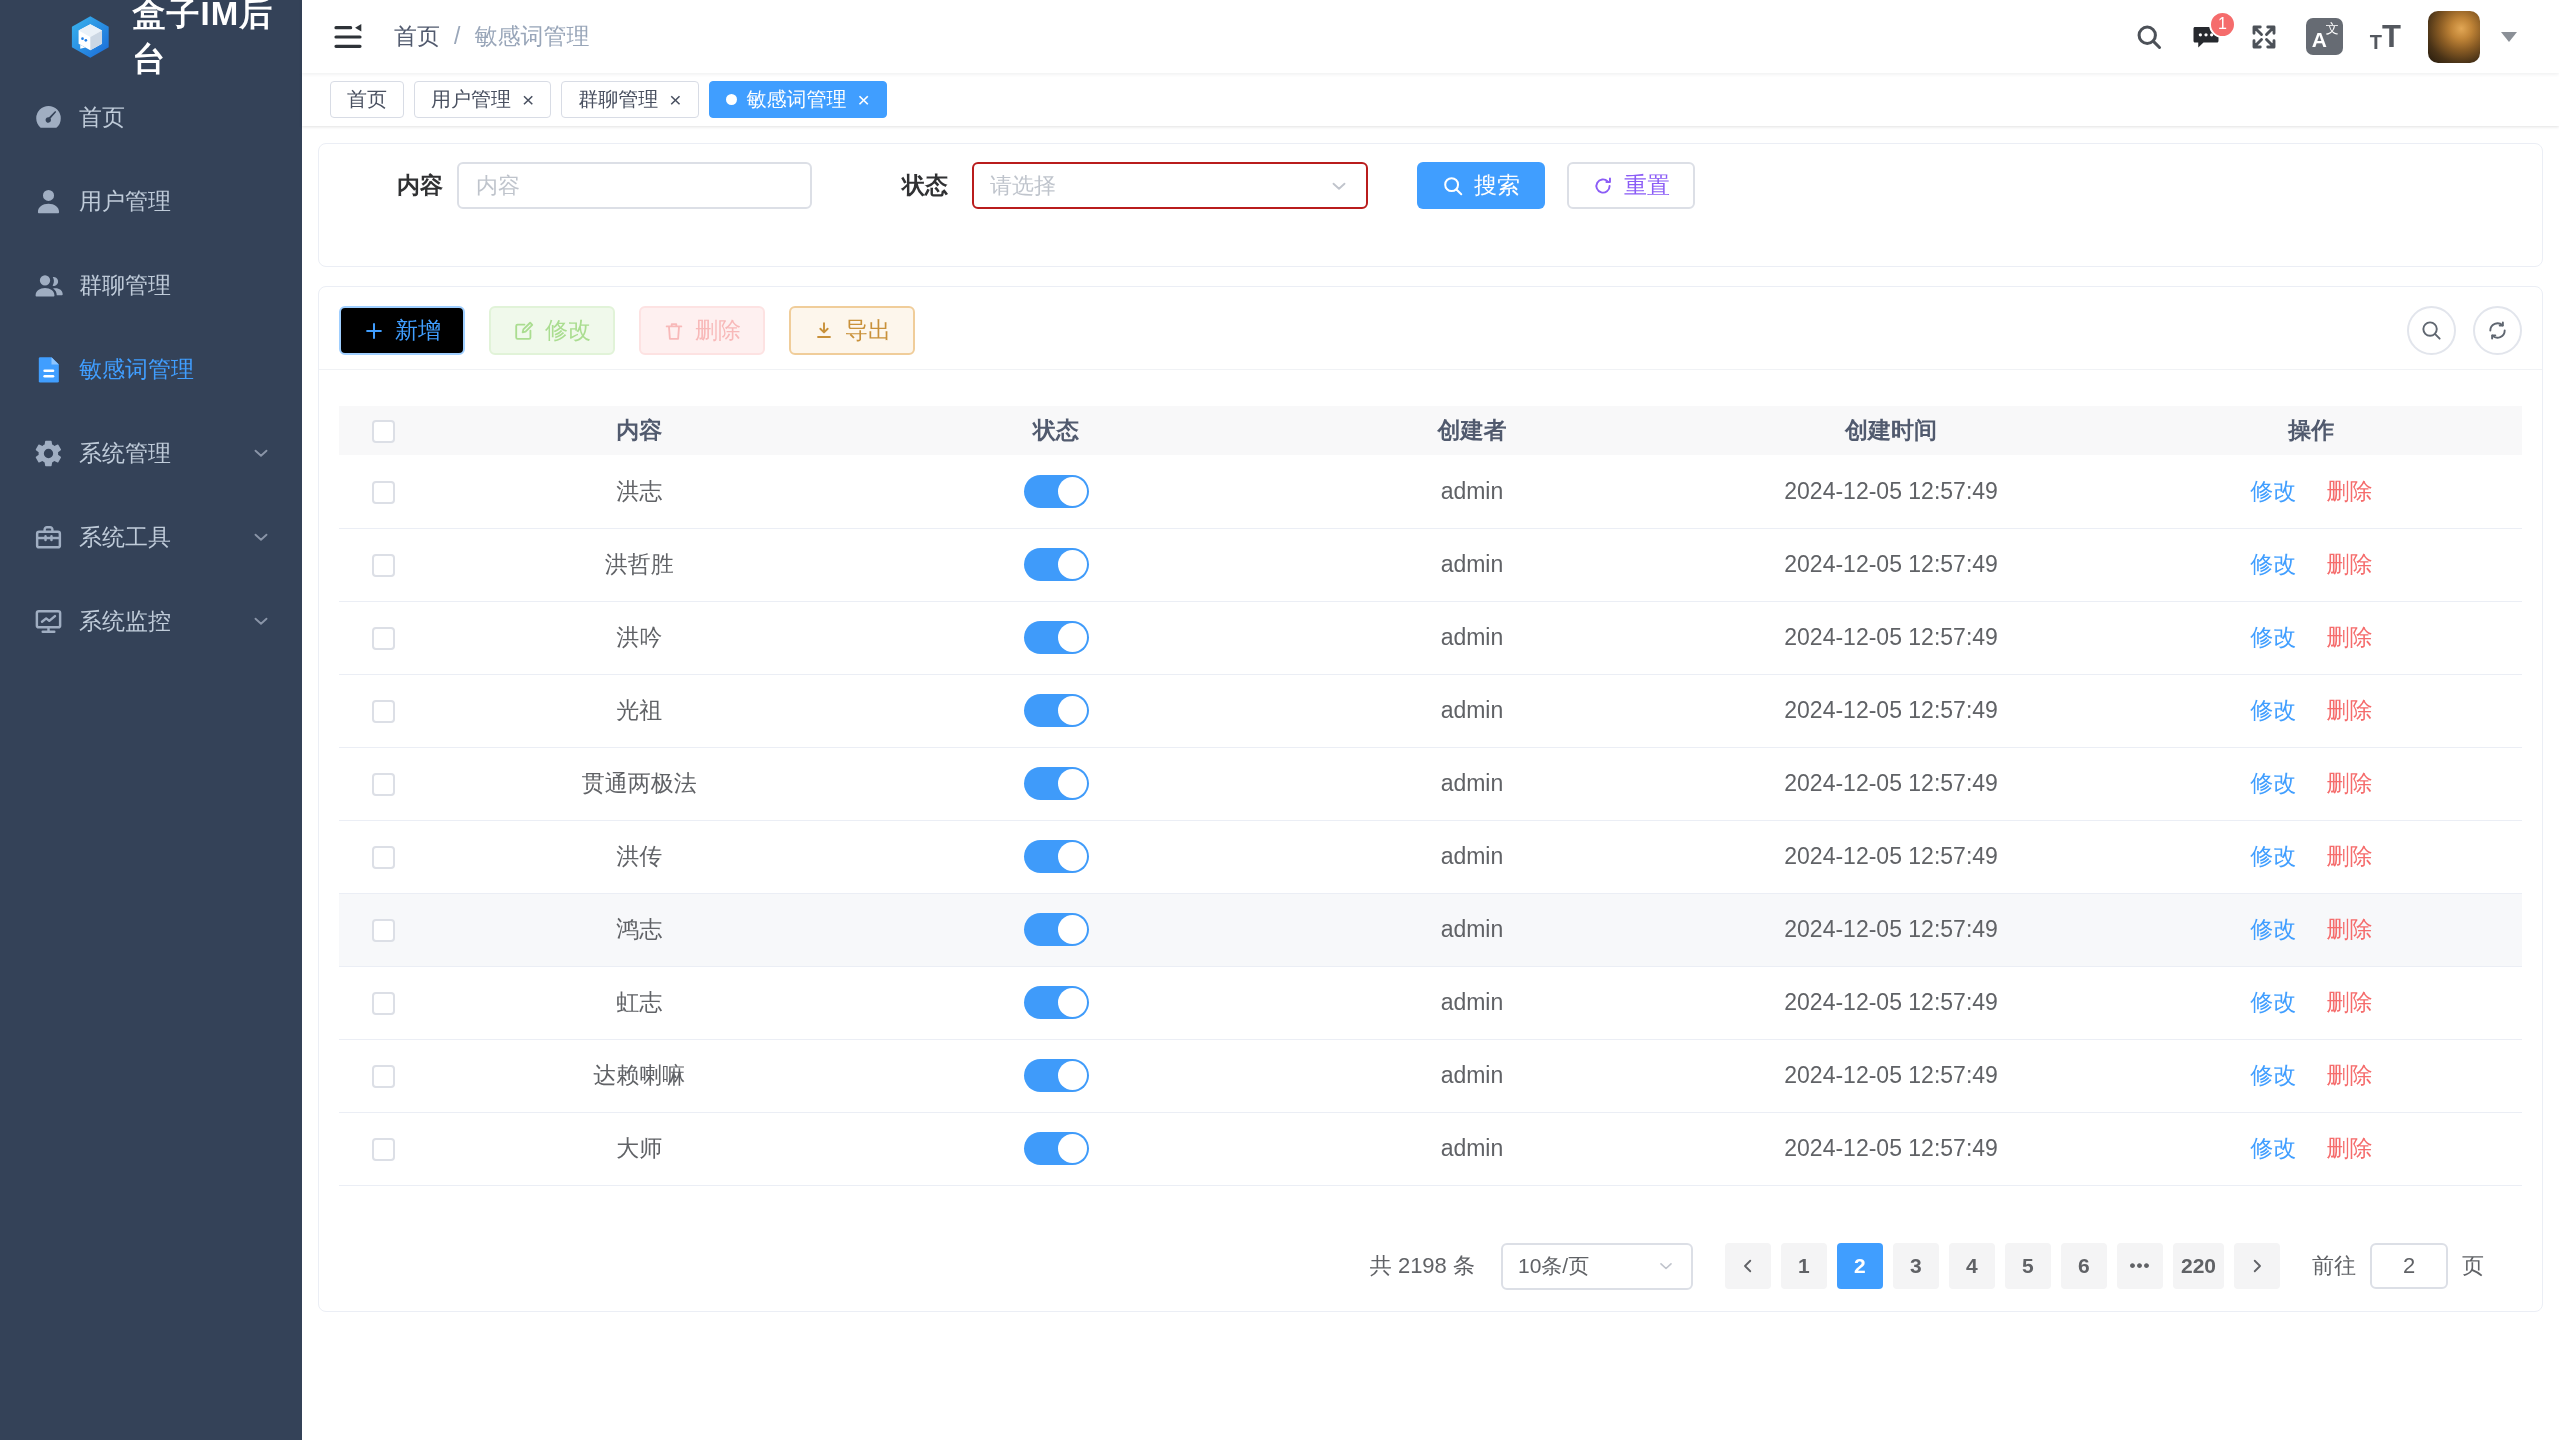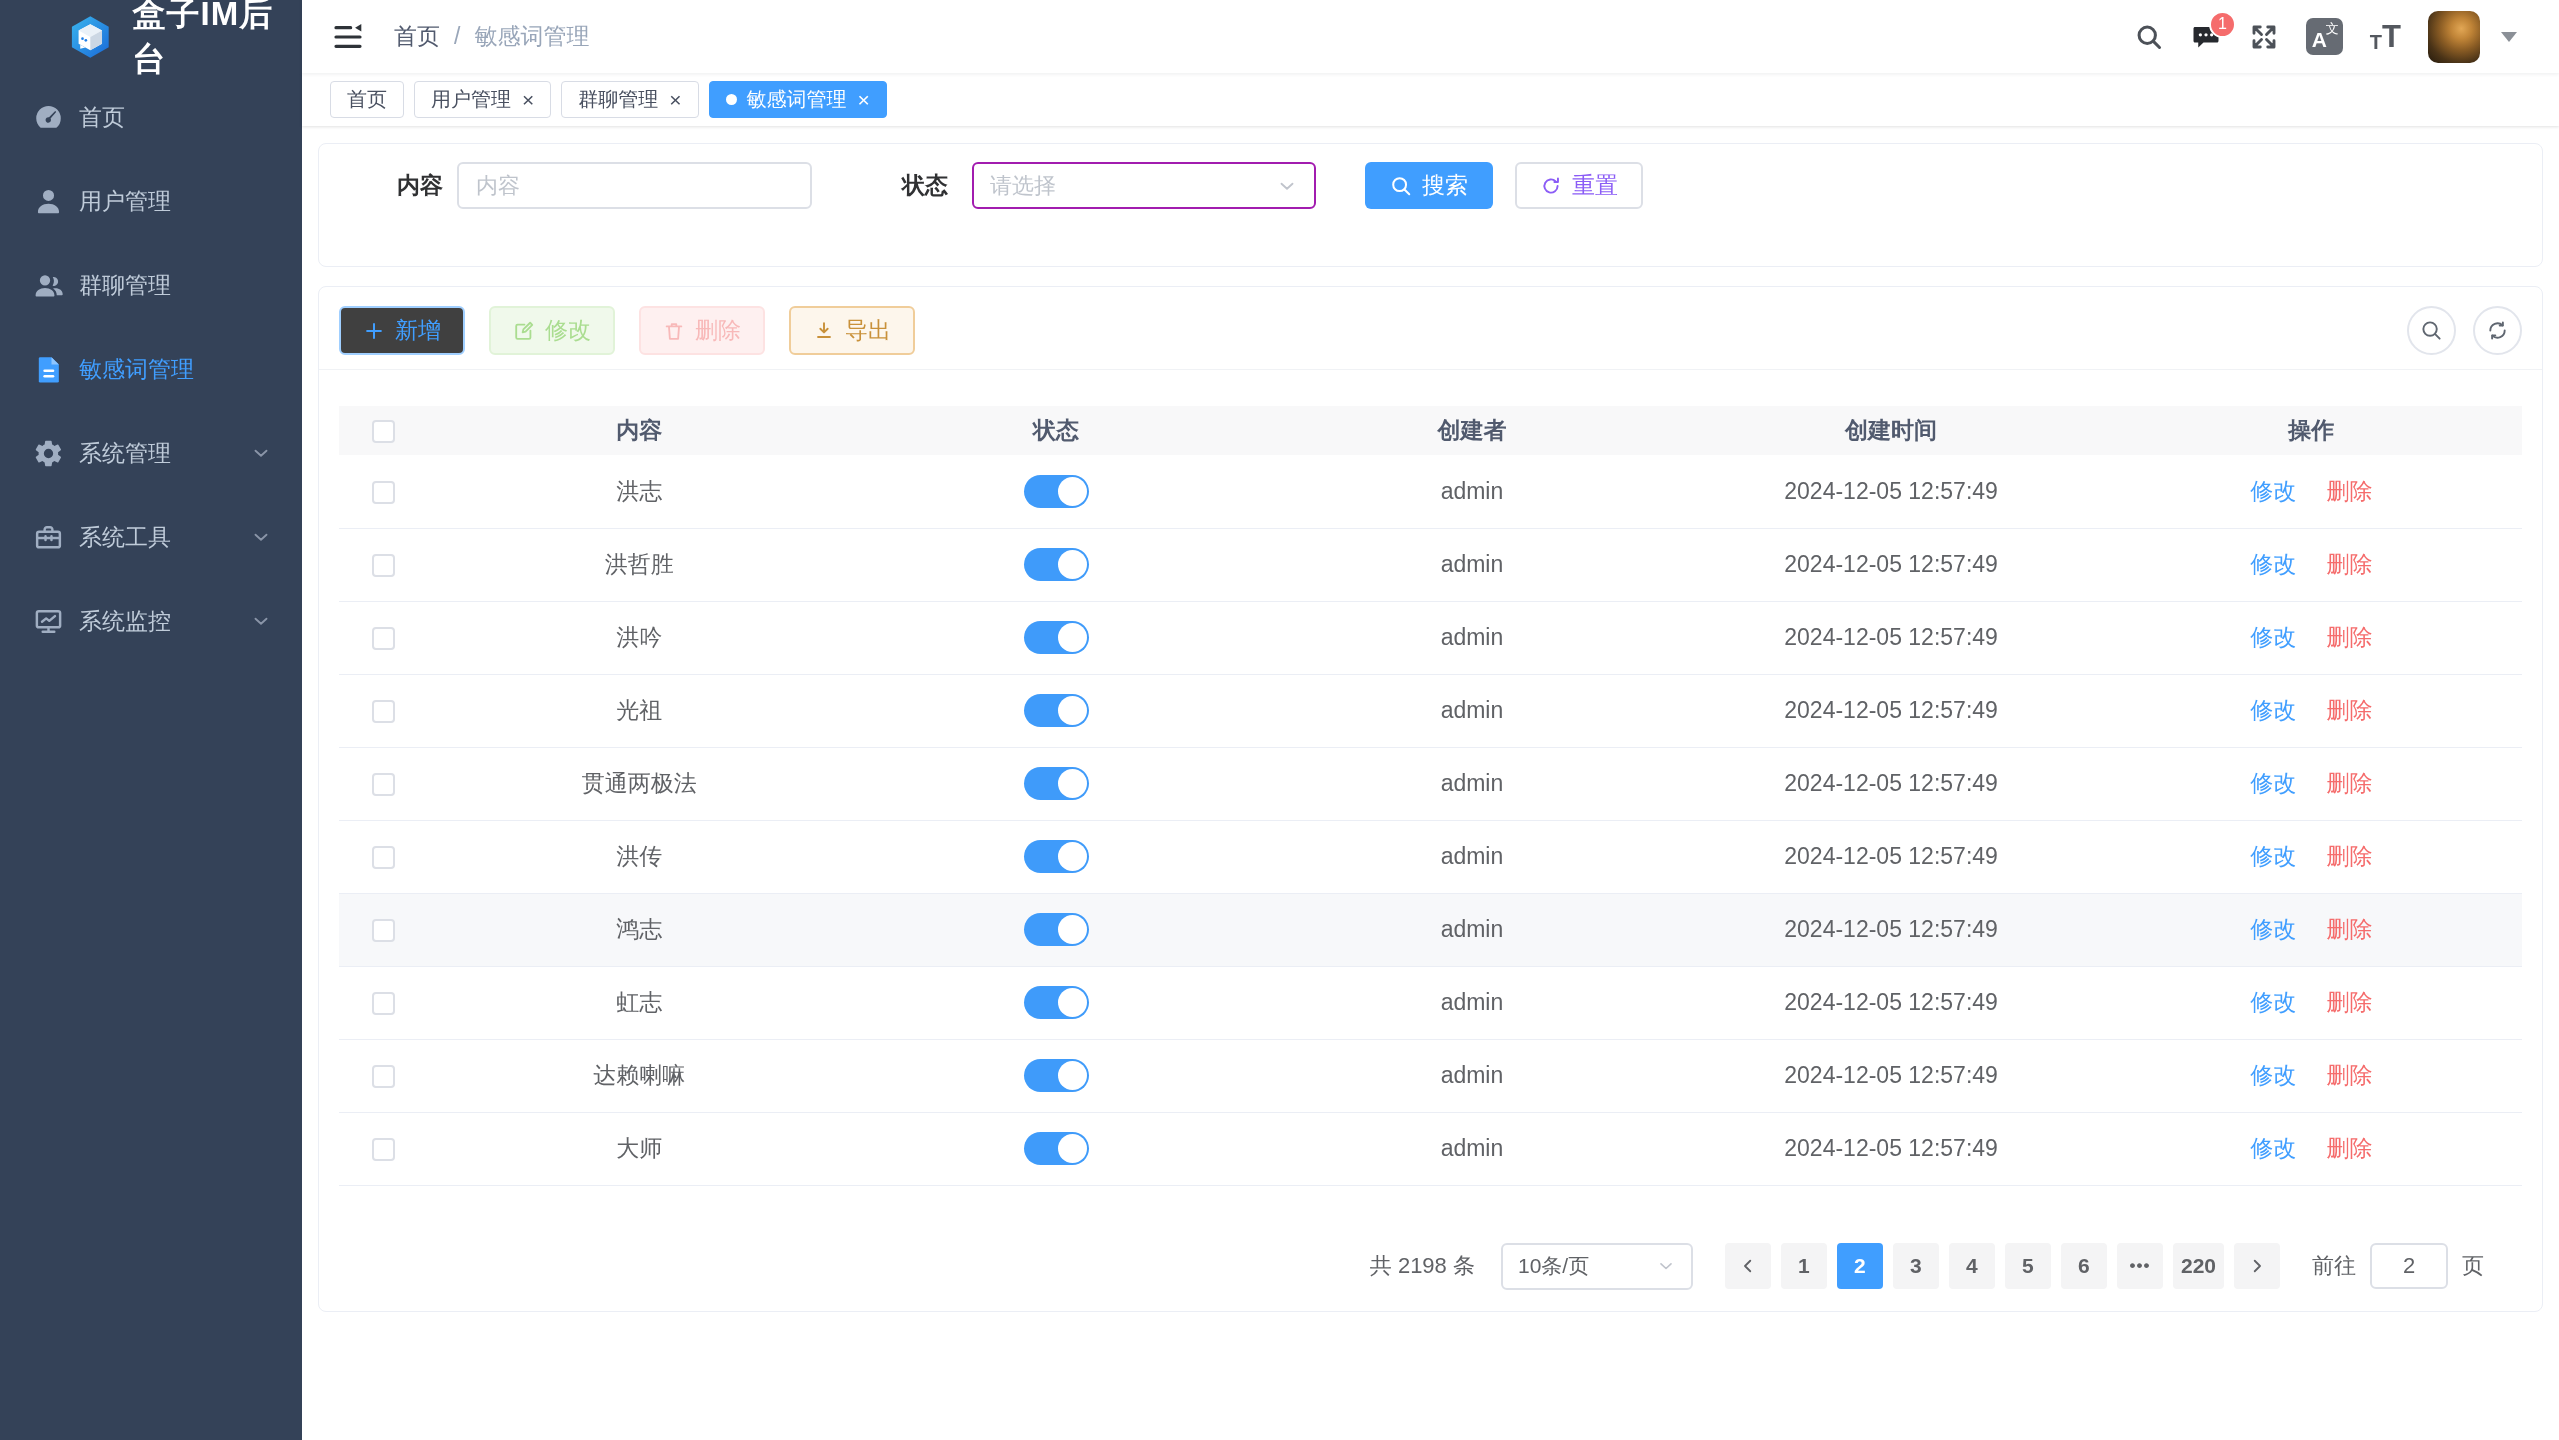--- a/index.html
+++ b/index.html
@@ -52,31 +52,31 @@
   .content { flex:1; padding:17px 16px; display:flex; flex-direction:column; gap:19px; overflow:hidden; }
   .card { background:#fff; border:1px solid #ebeef5; border-radius:8px; }
 
   
   .filter-card { padding:18px 20px 57px 78px; }
   .filter-form { display:flex; align-items:center; }
   .f-label { font-size:23px; font-weight:700; color:#303133; }
   .text-input { width:355px; height:47px; border:2px solid #dcdfe6; border-radius:6px; margin-left:14px; padding:0 17px; font-size:22px; color:#606266; font-family:inherit; outline:none; }
   .text-input::placeholder { color:#bfc4cc; }
   .lbl-status { margin-left:90px; }
-  .select { width:344px; height:47px; border:2px solid #a21caf; border-radius:6px; margin-left:24px; display:flex; align-items:center; justify-content:space-between; padding:0 16px; cursor:pointer; background:#fff; }
+  .select { width:396px; height:47px; border:2px solid #b91c1c; border-radius:6px; margin-left:24px; display:flex; align-items:center; justify-content:space-between; padding:0 16px; cursor:pointer; background:#fff; }
   .sel-placeholder { color:#bfc4cc; font-size:22px; }
   .btn { height:47px; border-radius:6px; font-size:23px; display:inline-flex; align-items:center; gap:10px; padding:0 23px; border:2px solid transparent; cursor:pointer; font-family:inherit; }
   .btn-search { background:#409eff; color:#fff; margin-left:49px; }
   .btn-reset { background:#fff; border-color:#dcdfe6; color:#8b5cf6; margin-left:22px; }
 
   
   .table-card { padding:19px 20px 21px; display:flex; flex-direction:column; }
   .toolbar { display:flex; align-items:center; }
   .t-btn { height:49px; padding:0 22px; border-radius:6px; font-size:23px; display:inline-flex; align-items:center; gap:10px; border:2px solid; cursor:pointer; font-family:inherit; }
-  .t-add { background:#404040; border-color:#a0cfff; color:#409eff; margin-right:24px; }
+  .t-add { background:#000000; border-color:#a0cfff; color:#409eff; margin-right:24px; }
   .t-edit { background:#f0f9eb; border-color:#e1f3d8; color:#aadd90; margin-right:24px; cursor:not-allowed; }
   .t-del { background:#fef0f0; border-color:#fde2e2; color:#f8b9b9; margin-right:24px; cursor:not-allowed; }
   .t-export { background:#fdf6ec; border-color:#f0cd9a; color:#c9913a; }
   .toolbar-right { margin-left:auto; display:flex; gap:17px; }
   .circle-btn { width:49px; height:49px; border-radius:50%; border:2px solid #e2e5ec; background:#fff; display:flex; align-items:center; justify-content:center; cursor:pointer; color:#5f6670; }
   .toolbar-divider { border-bottom:1px solid #f0f2f5; margin:14px -20px 0; }
 
   table { width:100%; border-collapse:collapse; margin-top:36px; font-size:23px; color:#606266; table-layout:fixed; }
   thead th { background:#f8f8f9; color:#515a6e; font-weight:700; height:49px; text-align:center; font-size:23px; }
   tbody td { height:73px; text-align:center; border-bottom:1px solid #ebeef5; }

